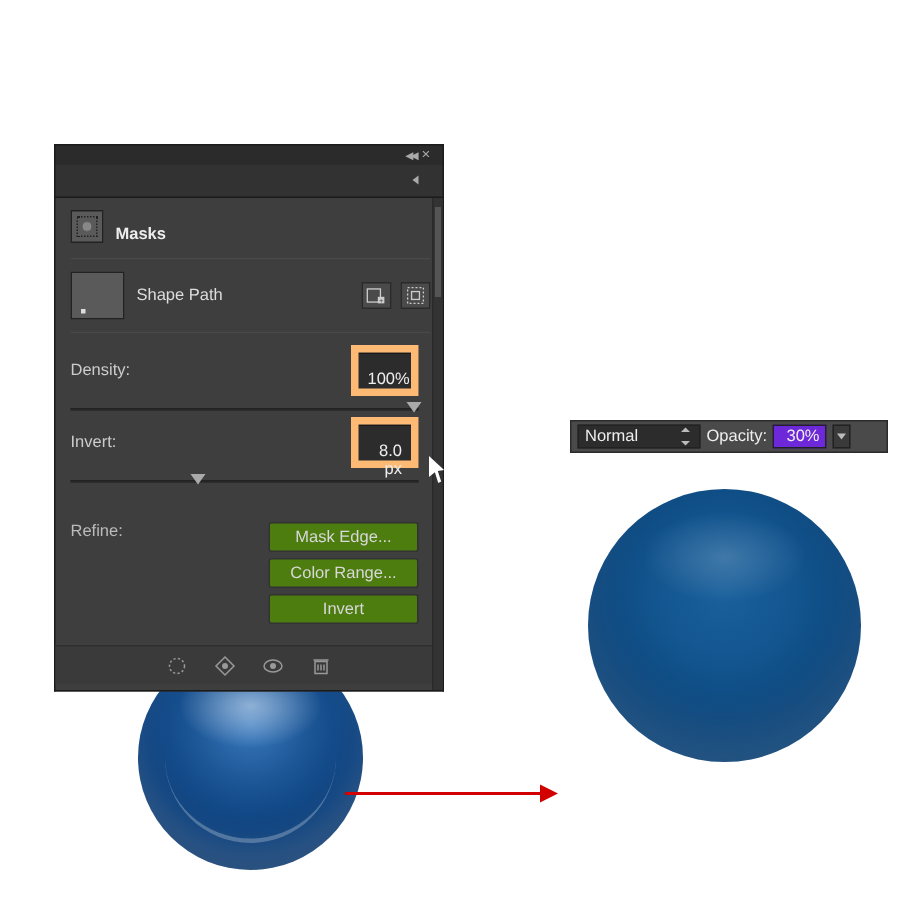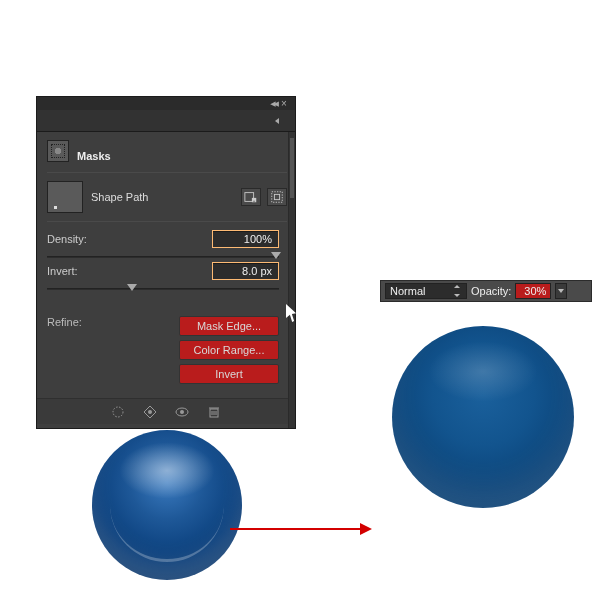--- a/index.html
+++ b/index.html
@@ -32,29 +32,29 @@
   .shape-label { color: #ddd; }
   .shape-right { margin-left: auto; display: flex; gap: 6px; align-items: center; }
   .ico-btn { width: 20px; height: 18px; background: #4a4a4a; border: 1px solid #2a2a2a; display: flex; align-items: center; justify-content: center; color: #ccc; font-size: 9px; }
   .ico-btn svg { width: 14px; height: 14px; display: block; }
 
   .side-scroll { position: absolute; right: 0; top: 0; bottom: 0; width: 7px; background: #333; border-left: 1px solid #2a2a2a; }
   .side-scroll .thumb { position: absolute; left: 1px; right: 1px; top: 6px; height: 60px; background: #555; }
 
   .ctrl-row { display: flex; align-items: center; margin-right: 8px; }
   .ctrl-label { color: #ccc; min-width: 58px; }
-  .ctrl-val { margin-left: auto; width: 67px; height: 18px; background: #2c2c2c; color: #eee; text-align: right; padding: 2px 6px; border: 1px solid #fdba74; box-shadow: inset 0 1px 0 #1a1a1a; }
+  .ctrl-val { margin-left: auto; width: 45px; height: 18px; background: #2c2c2c; color: #eee; text-align: right; padding: 12px 6px; border: 5px solid #fdba74; box-shadow: inset 0 1px 0 #1a1a1a; }
   .slider { position: relative; height: 10px; margin: 4px 8px 0 0; }
   .slider .track { height: 2px; background: #2c2c2c; border-top: 1px solid #222; position: relative; top: 4px; }
   .slider .knob { position: absolute; top: 0px; width: 0; height: 0; border-left: 5px solid transparent; border-right: 5px solid transparent; border-bottom: 7px solid #aaa; transform: rotate(180deg); }
 
   .refine-row { display: flex; align-items: flex-start; margin-top: 22px; margin-right: 8px; gap: 48px; }
   .refine-label { color: #bbb; }
   .refine-btns { margin-left: auto; display: flex; flex-direction: column; gap: 4px; }
-  .ref-btn { width: 100px; height: 20px; background: #b91c1c; color: #d8d8d8; border: 1px solid #333; text-align: center; line-height: 18px; font-size: 11px; border-radius: 2px; }
+  .ref-btn { width: 100px; height: 20px; background: #4d7c0f; color: #d8d8d8; border: 1px solid #333; text-align: center; line-height: 18px; font-size: 11px; border-radius: 2px; }
 
   .footer-row { height: 26px; border-top: 1px solid #2f2f2f; margin-top: 14px; display: flex; align-items: center; justify-content: center; gap: 14px; background: #3a3a3a; margin-left: -10px; margin-right: -8px; }
   .footer-row .fico { width: 18px; height: 18px; display: flex; align-items: center; justify-content: center; color: #999; }
   .footer-row svg { width: 16px; height: 16px; display: block; }
 
   
   .cursor { position: absolute; left: 286px; top: 304px; width:0; height:0; pointer-events:none; }
   .cursor::before { content:""; position:absolute; width:14px; height:18px; background:#fff; clip-path: polygon(0 0, 0 78%, 28% 60%, 44% 100%, 58% 94%, 42% 56%, 72% 52%); filter: drop-shadow(0 0 0.5px #000); }
 
   
@@ -70,21 +70,21 @@
   .arrow::after { content:""; position:absolute; right:-2px; top:-5px; width:0; height:0; border-left:12px solid #d30000; border-top:6px solid transparent; border-bottom:6px solid transparent; }
 
   
   .rtbar { position: absolute; left: 380px; top: 280px; width: 212px; height: 22px; background: #4a4a4a; border: 1px solid #2b2b2b; display: flex; align-items: center; padding: 0 4px; gap: 4px; color: #eee; }
   .rtbar .blend { background: #2c2c2c; border: 1px solid #222; height: 16px; flex: 0 0 82px; display: flex; align-items: center; padding: 0 4px; font-size: 11px; position: relative; }
   .rtbar .blend .spin { position: absolute; right: 2px; top: 1px; width: 10px; height: 12px; display: flex; flex-direction: column; justify-content: space-between; }
   .rtbar .blend .spin span { display:block; width:0; height:0; border-left:3px solid transparent; border-right:3px solid transparent; }
   .rtbar .blend .spin .up { border-bottom:3px solid #bbb; }
   .rtbar .blend .spin .dn { border-top:3px solid #bbb; }
   .rtbar .op-label { font-size: 11px; }
-  .rtbar .op-val { background: #b91c1c; border: 1px solid #222; height: 16px; width: 36px; text-align: right; padding: 0 4px; line-height: 14px; font-size: 11px; }
+  .rtbar .op-val { background: #6d28d9; border: 1px solid #222; height: 16px; width: 36px; text-align: right; padding: 0 4px; line-height: 14px; font-size: 11px; }
   .rtbar .drop { width: 12px; height: 16px; background: #3a3a3a; border: 1px solid #222; display:flex; align-items:center; justify-content:center; }
   .rtbar .drop span { width:0; height:0; border-left:3px solid transparent; border-right:3px solid transparent; border-top:4px solid #bbb; }
 
   
   .orb2 { position: absolute; left: 392px; top: 326px; width: 182px; height: 182px; border-radius: 50%;
           background: radial-gradient(circle at 50% 38%, #1a609c 0%, #12548e 35%, #0b4378 65%, #093b6b 100%);
           box-shadow: inset 0 -22px 30px rgba(255,255,255,0.10); }
   .orb2::after { content:""; position:absolute; left:20%; top:8%; width:60%; height:34%; border-radius:50%;
           background: radial-gradient(ellipse at center, rgba(255,255,255,0.18), rgba(255,255,255,0) 70%); }
 </style>

